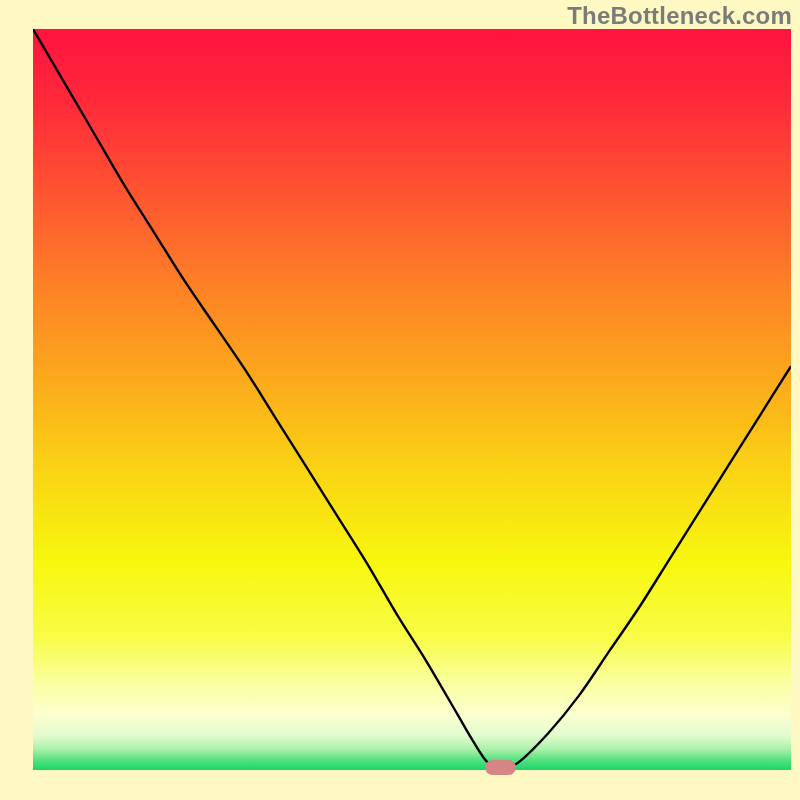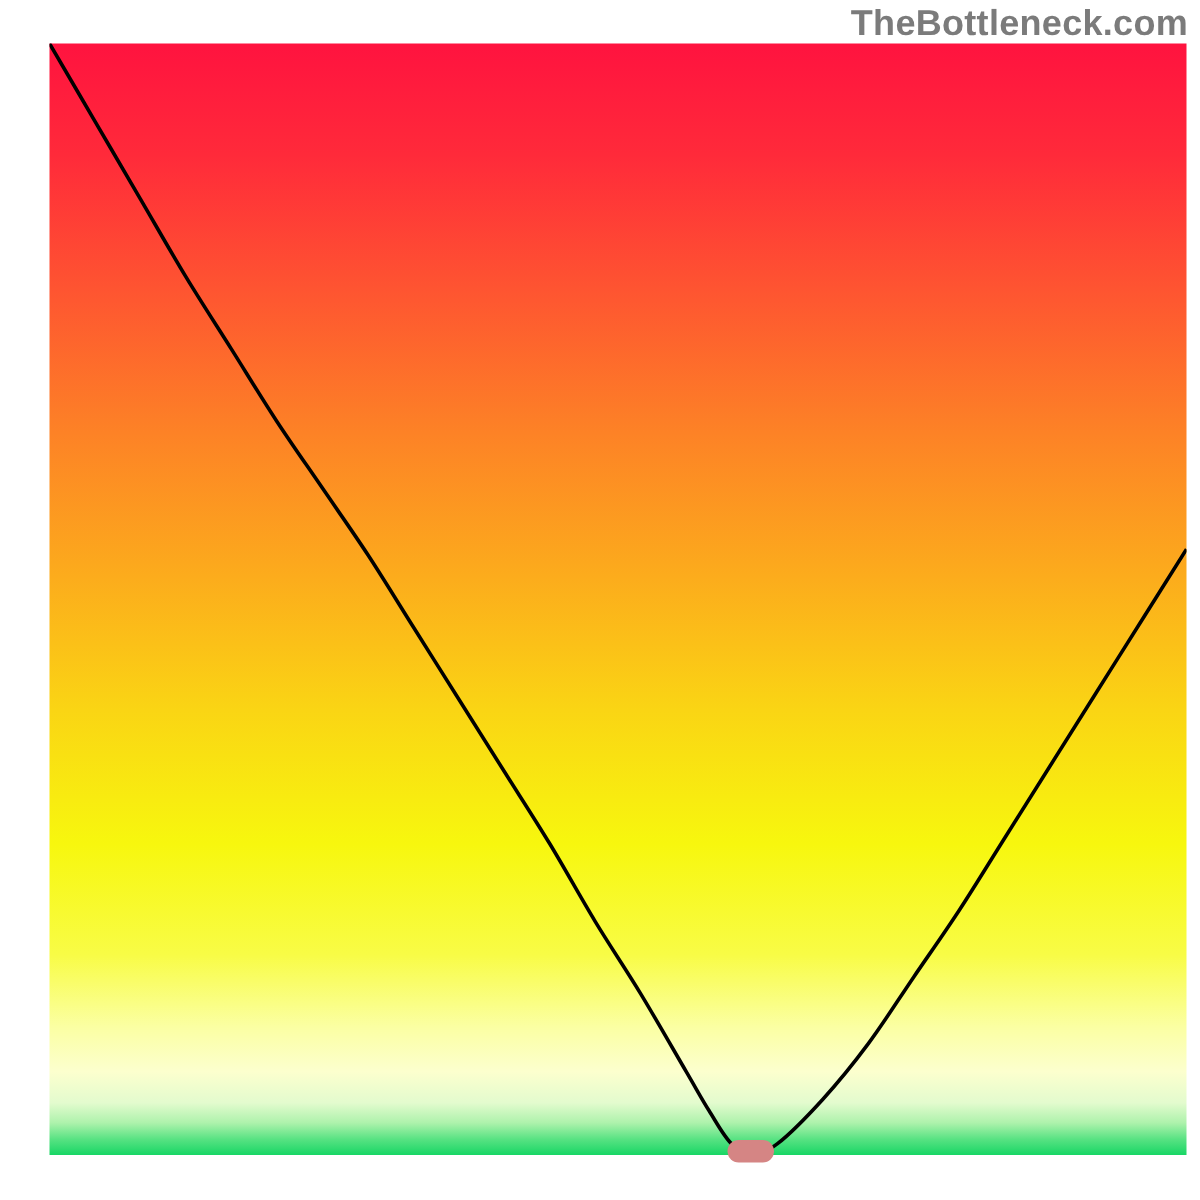--- a/index.html
+++ b/index.html
@@ -7,21 +7,21 @@
     padding: 0;
     width: 800px;
     height: 800px;
     background: #000;
     overflow: hidden;
   }
   .frame {
     position: relative;
     width: 800px;
     height: 800px;
-    background: #ffffff;
+    background: #fef9c3;
   }
   .watermark {
     position: absolute;
     top: 2px;
     right: 8px;
     font-family: Arial, Helvetica, sans-serif;
     font-size: 24px;
     font-weight: bold;
     color: #7b7b7b;
     letter-spacing: 0.2px;

